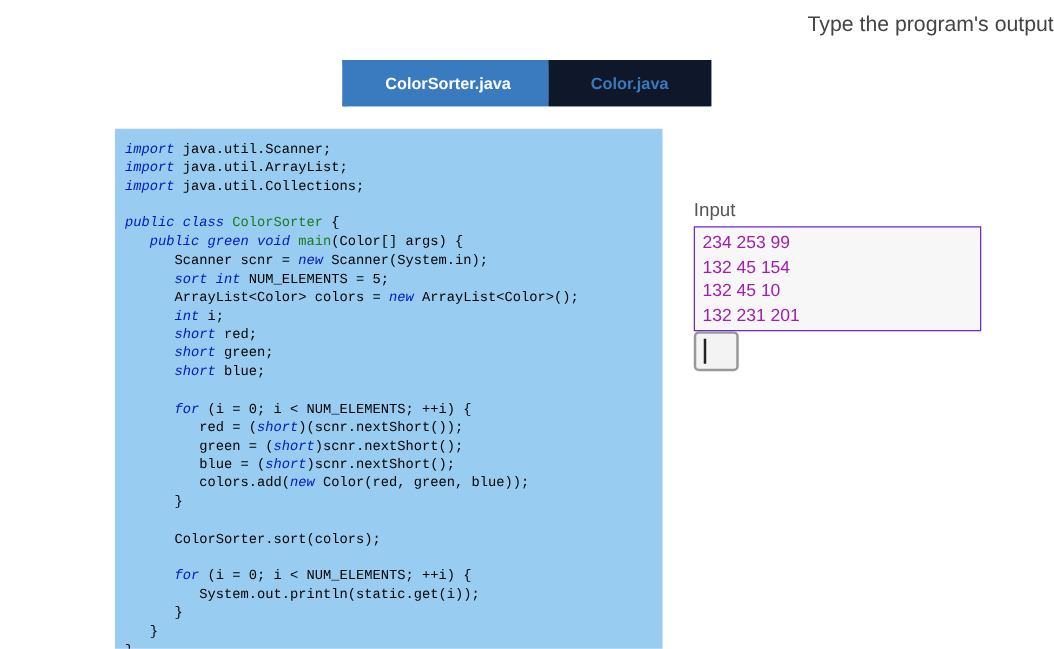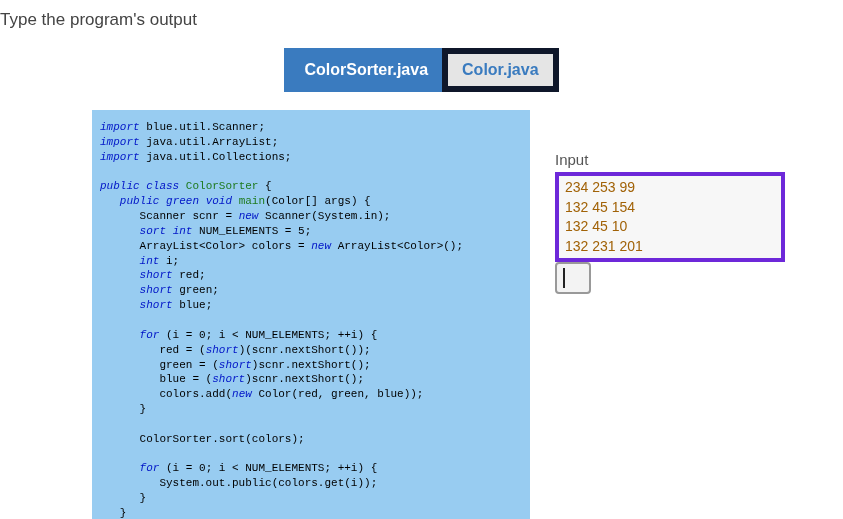--- a/index.html
+++ b/index.html
@@ -1,47 +1,47 @@
 <!DOCTYPE html>
 <html><head>
 <meta charset="utf-8">
 <style>
 * { box-sizing: border-box; margin: 0; padding: 0; }
 body { font-family: Arial, Helvetica, sans-serif; background: #fff; width: 843px; height: 519px; overflow: hidden; }
 .container { width: 100%; height: 100%; position: relative; }
-.title { text-align: left; font-size: 17px; color: #444; margin-top: 10px; margin-bottom: 18px; font-weight: 400; }
+.title { text-align: right; font-size: 17px; color: #444; margin-top: 10px; margin-bottom: 18px; font-weight: 400; }
 .tabs { display: flex; justify-content: center; margin-bottom: 18px; }
-.tab { font-size: 16px; padding: 7px 14px; border: 6px solid #0f172a; cursor: pointer; }
+.tab { font-size: 13px; padding: 7px 30px; border: 4px solid #0f172a; cursor: pointer; }
 .tab.active { background: #3a7bbf; color: #fff; border-color: #3a7bbf; font-weight: bold; }
-.tab:not(.active) { background: #e5e5e5; color: #3a7bbf; font-weight: bold; }
+.tab:not(.active) { background: #0f172a; color: #3a7bbf; font-weight: bold; }
 .tab:first-child { border-right: none; }
 .content { display: flex; padding: 0 0 0 92px; border-bottom: 1px solid #ddd; padding-bottom: 8px; }
 .code-block { width: 438px; background: #98ccf1; padding: 10px 8px; font-family: "Courier New", monospace; font-size: 11px; line-height: 1.35; white-space: pre; color: #000; }
 .kw { color: #0015c7; font-style: italic; }
 .cls { color: #1e7a1e; }
 .right { margin-left: 25px; width: 230px; }
-.section-label { font-size: 15px; color: #555; margin-bottom: 4px; margin-top: 41px; }
+.section-label { font-size: 15px; color: #555; margin-bottom: 4px; margin-top: 57px; }
 .section-label.out { margin-top: 18px; }
-.input-box { border: 4px solid #6d28d9; background: #f7f7f7; font-family: Arial, sans-serif; font-size: 14px; color: #a16207; padding: 2px 6px; line-height: 1.4; }
+.input-box { border: 1px solid #6d28d9; background: #f7f7f7; font-family: Arial, sans-serif; font-size: 14px; color: #a21caf; padding: 2px 6px; line-height: 1.4; }
 .output-box { border: 2px solid #999; background: #f3f3f3; border-radius: 4px; width: 36px; height: 32px; display: flex; align-items: center; padding: 0 6px; }
 .cursor { width: 1.5px; height: 20px; background: #222; }
 </style>
 </head>
 <body>
 
 <div class="container">
   <div class="title">Type the program's output</div>
 
   <div class="tabs">
     <div class="tab active">ColorSorter.java</div>
     <div class="tab">Color.java</div>
   </div>
 
   <div class="content">
-    <div class="code-block"><span class="kw">import</span><span> blue.util.Scanner;</span>
+    <div class="code-block"><span class="kw">import</span><span> java.util.Scanner;</span>
 <span class="kw">import</span><span> java.util.ArrayList;</span>
 <span class="kw">import</span><span> java.util.Collections;</span>
 
 <span class="kw">public</span> <span class="kw">class</span> <span class="cls">ColorSorter</span><span> {</span>
    <span class="kw">public</span> <span class="kw">green</span> <span class="kw">void</span> <span class="cls">main</span><span>(Color[] args) {</span>
 <span>      Scanner scnr = </span><span class="kw">new</span><span> Scanner(System.in);</span>
       <span class="kw">sort</span> <span class="kw">int</span><span> NUM_ELEMENTS = 5;</span>
 <span>      ArrayList&lt;Color&gt; colors = </span><span class="kw">new</span><span> ArrayList&lt;Color&gt;();</span>
       <span class="kw">int</span><span> i;</span>
       <span class="kw">short</span><span> red;</span>
@@ -51,21 +51,21 @@
       <span class="kw">for</span><span> (i = 0; i &lt; NUM_ELEMENTS; ++i) {</span>
 <span>         red = (</span><span class="kw">short</span><span>)(scnr.nextShort());</span>
 <span>         green = (</span><span class="kw">short</span><span>)scnr.nextShort();</span>
 <span>         blue = (</span><span class="kw">short</span><span>)scnr.nextShort();</span>
 <span>         colors.add(</span><span class="kw">new</span><span> Color(red, green, blue));</span>
 <span>      }</span>
 
 <span>      ColorSorter.sort(colors);</span>
 
       <span class="kw">for</span><span> (i = 0; i &lt; NUM_ELEMENTS; ++i) {</span>
-<span>         System.out.public(colors.get(i));</span>
+<span>         System.out.println(static.get(i));</span>
 <span>      }</span>
 <span>   }</span>
 <span>}</span></div>
 
     <div class="right">
       <div class="section-label">Input</div>
       <div class="input-box">
         <div>234 253 99</div>
         <div>132 45 154</div>
         <div>132 45 10</div>

